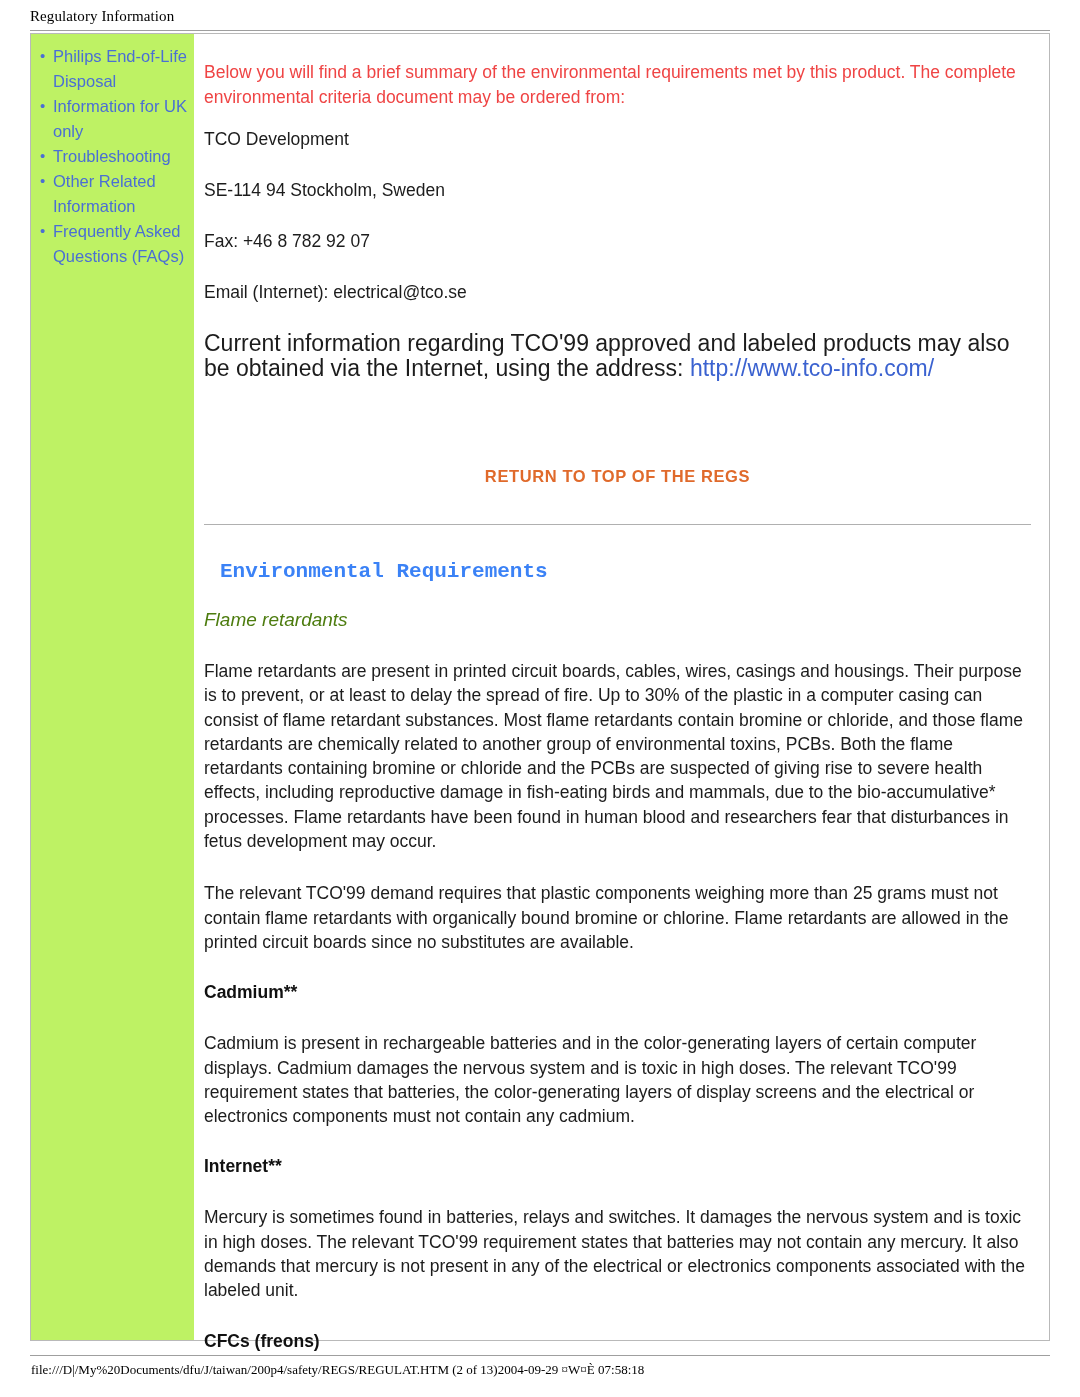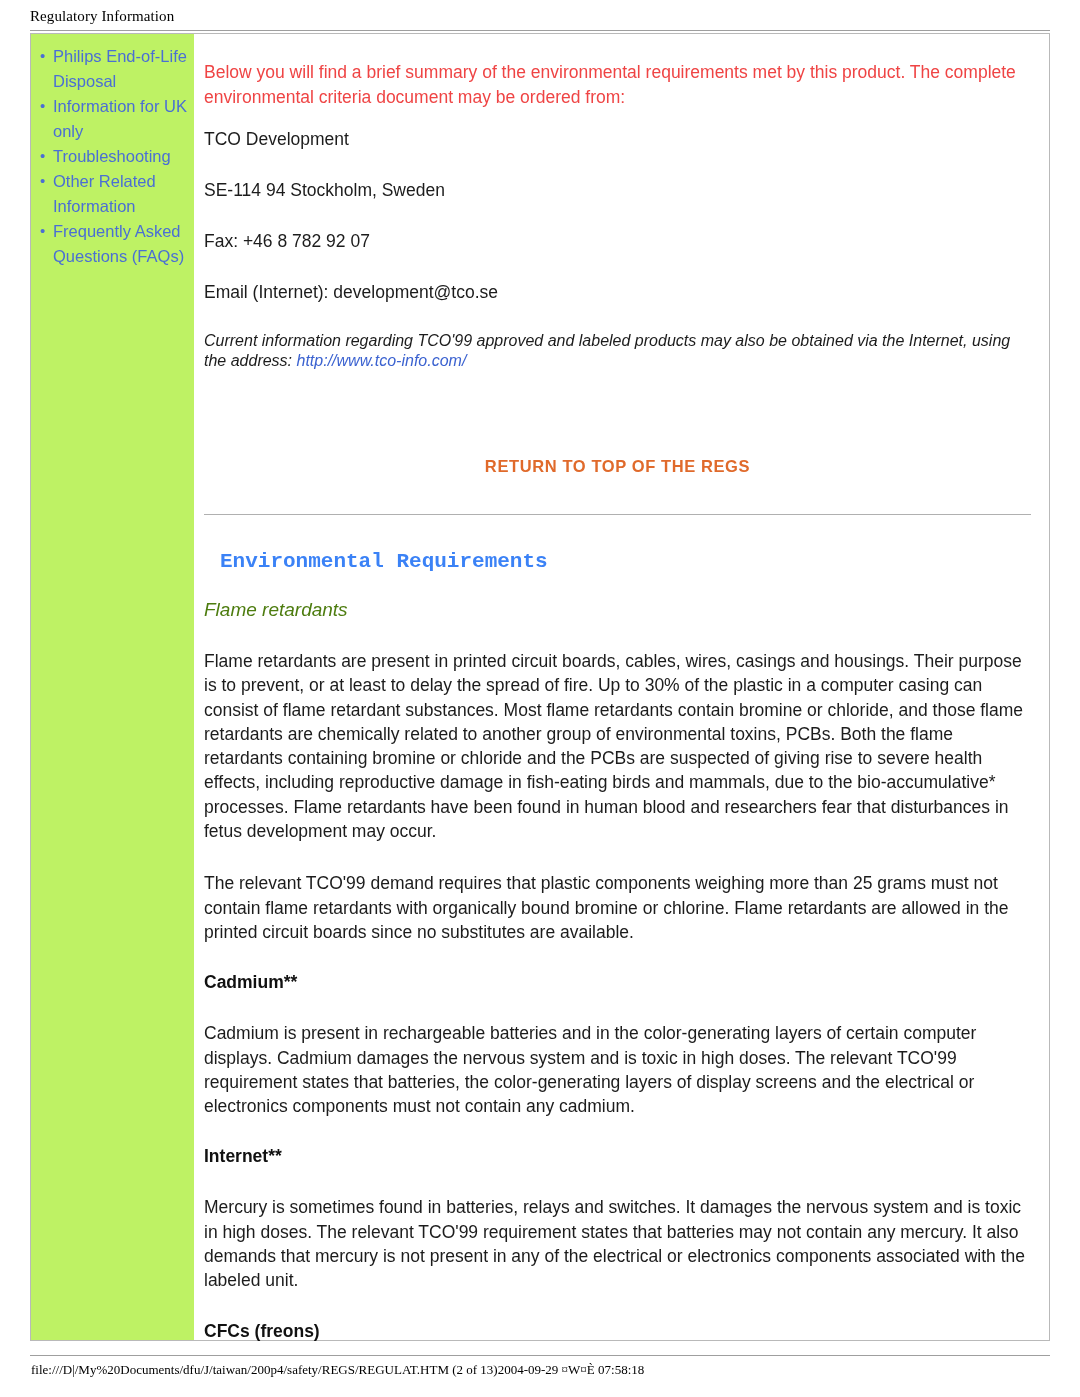--- a/index.html
+++ b/index.html
@@ -118,24 +118,23 @@
     color: #ef4444;
     margin: 0 0 18px 0;
   }
   .addr-line {
     font-size: 17.5px;
     line-height: 24px;
     color: #1c1c1c;
     margin: 0 0 27px 0;
   }
   .italic-note {
-    font-size: 16px;
-    line-height: 20px;
+    font-size: 23px;
+    line-height: 25px;
     color: #1c1c1c;
-    font-style: italic;
     margin: 0 0 0 0;
   }
   .italic-note a {
     color: #3b62d0;
     text-decoration: none;
   }
   .return-top {
     text-align: center;
     color: #e06a2b;
     font-weight: bold;
@@ -196,21 +195,21 @@
     </ul>
   </div>
 
   <div class="main">
 
     <p class="para">Below you will find a brief summary of the environmental requirements met by this product. The complete environmental criteria document may be ordered from:</p>
 
     <p class="addr-line">TCO Development</p>
     <p class="addr-line">SE-114 94 Stockholm, Sweden</p>
     <p class="addr-line">Fax: +46 8 782 92 07</p>
-    <p class="addr-line">Email (Internet): development@tco.se</p>
+    <p class="addr-line">Email (Internet): electrical@tco.se</p>
 
     <p class="italic-note"><span>Current information regarding TCO'99 approved and labeled products may also be obtained via the Internet, using the address: </span><a href="#">http://www.tco-info.com/</a></p>
 
     <div class="return-top">RETURN TO TOP OF THE REGS</div>
 
     <hr class="hr-main">
 
     <div class="section-title">Environmental Requirements</div>
 
     <div class="sub-italic">Flame retardants</div>

